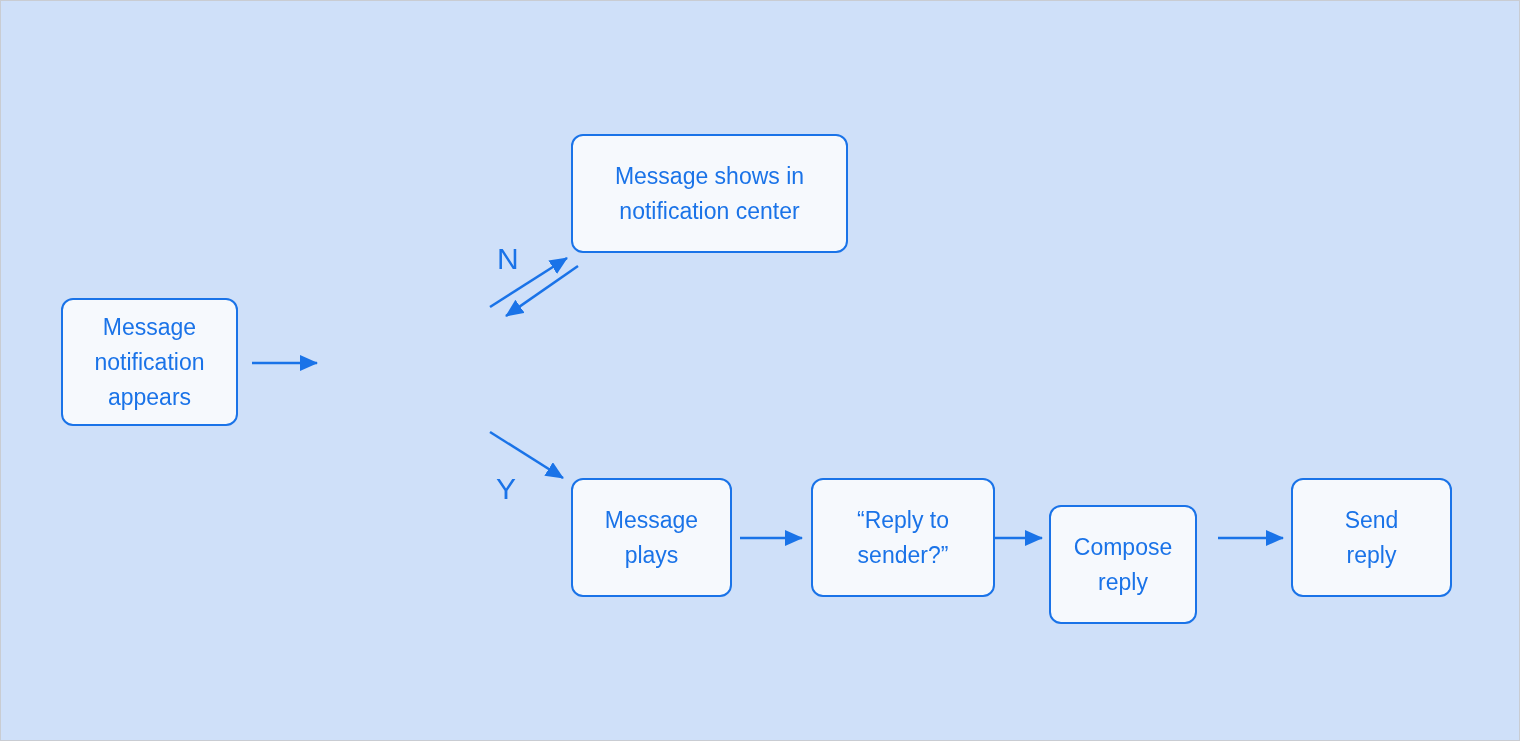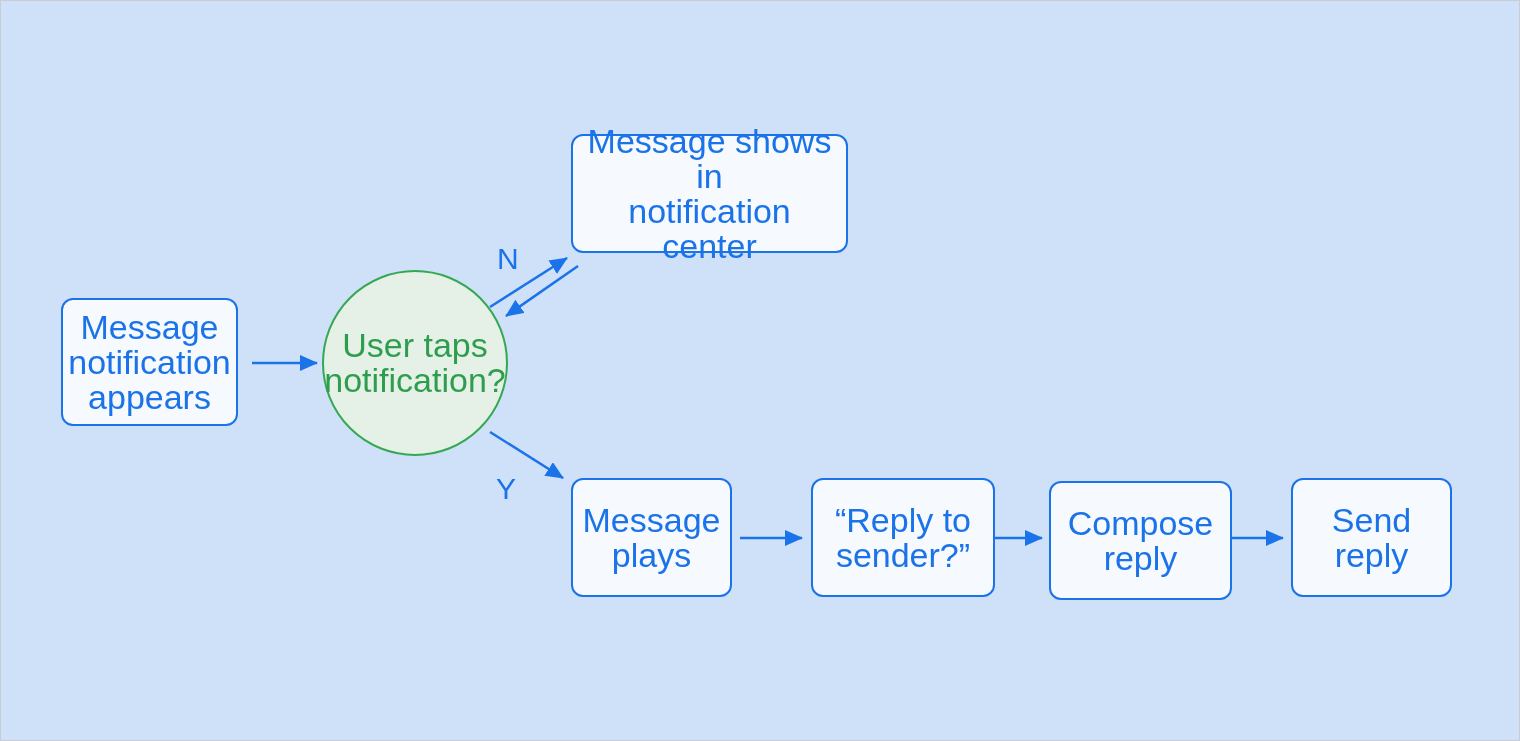--- a/index.html
+++ b/index.html
@@ -21,21 +21,21 @@
   }
   .arrow-layer line { stroke: var(--arrow, #1a73e8); stroke-width: 2.5; }
   .node {
     position: absolute;
     display: flex;
     align-items: center;
     justify-content: center;
     text-align: center;
     box-sizing: border-box;
     white-space: pre-line;
-    font-size: 34px;
+    font-size: 23px;
     line-height: 35px;
   }
   .box {
     background: var(--node_fill, #f6f9fd);
     border: 2px solid var(--node_border, #1a73e8);
     border-radius: 12px;
     color: var(--node_text, #1a73e8);
     padding: 0 8px;
   }
   .decision {
@@ -70,45 +70,41 @@
     <line x1="979" y1="537" x2="1041" y2="537" marker-end="url(#ah)"></line>
     <line x1="1217" y1="537" x2="1282" y2="537" marker-end="url(#ah)"></line>
   </svg>
 
   <div class="node box" style="left:60px; top:297px; width:177px; height:128px;">
     <span>Message
 notification
 appears</span>
   </div>
 
-  <div class="node decision" style="left:321px; top:269px; width:186px; height:186px;">
-    <span>User taps
-notification?</span>
-  </div>
 
   <span class="branch-label" style="left:496px; top:243px;">N</span>
 
   <span class="branch-label" style="left:495px; top:473px;">Y</span>
 
   <div class="node box" style="left:570px; top:133px; width:277px; height:119px;">
     <span>Message shows in
 notification center</span>
   </div>
 
   <div class="node box" style="left:570px; top:477px; width:161px; height:119px;">
     <span>Message
 plays</span>
   </div>
 
   <div class="node box" style="left:810px; top:477px; width:184px; height:119px;">
     <span>“Reply to
 sender?”</span>
   </div>
 
-  <div class="node box" style="left:1048px; top:480px; width:183px; height:119px;">
+  <div class="node box" style="left:1048px; top:504px; width:148px; height:119px;">
     <span>Compose
 reply</span>
   </div>
 
   <div class="node box" style="left:1290px; top:477px; width:161px; height:119px;">
     <span>Send
 reply</span>
   </div>
 
 </div>

